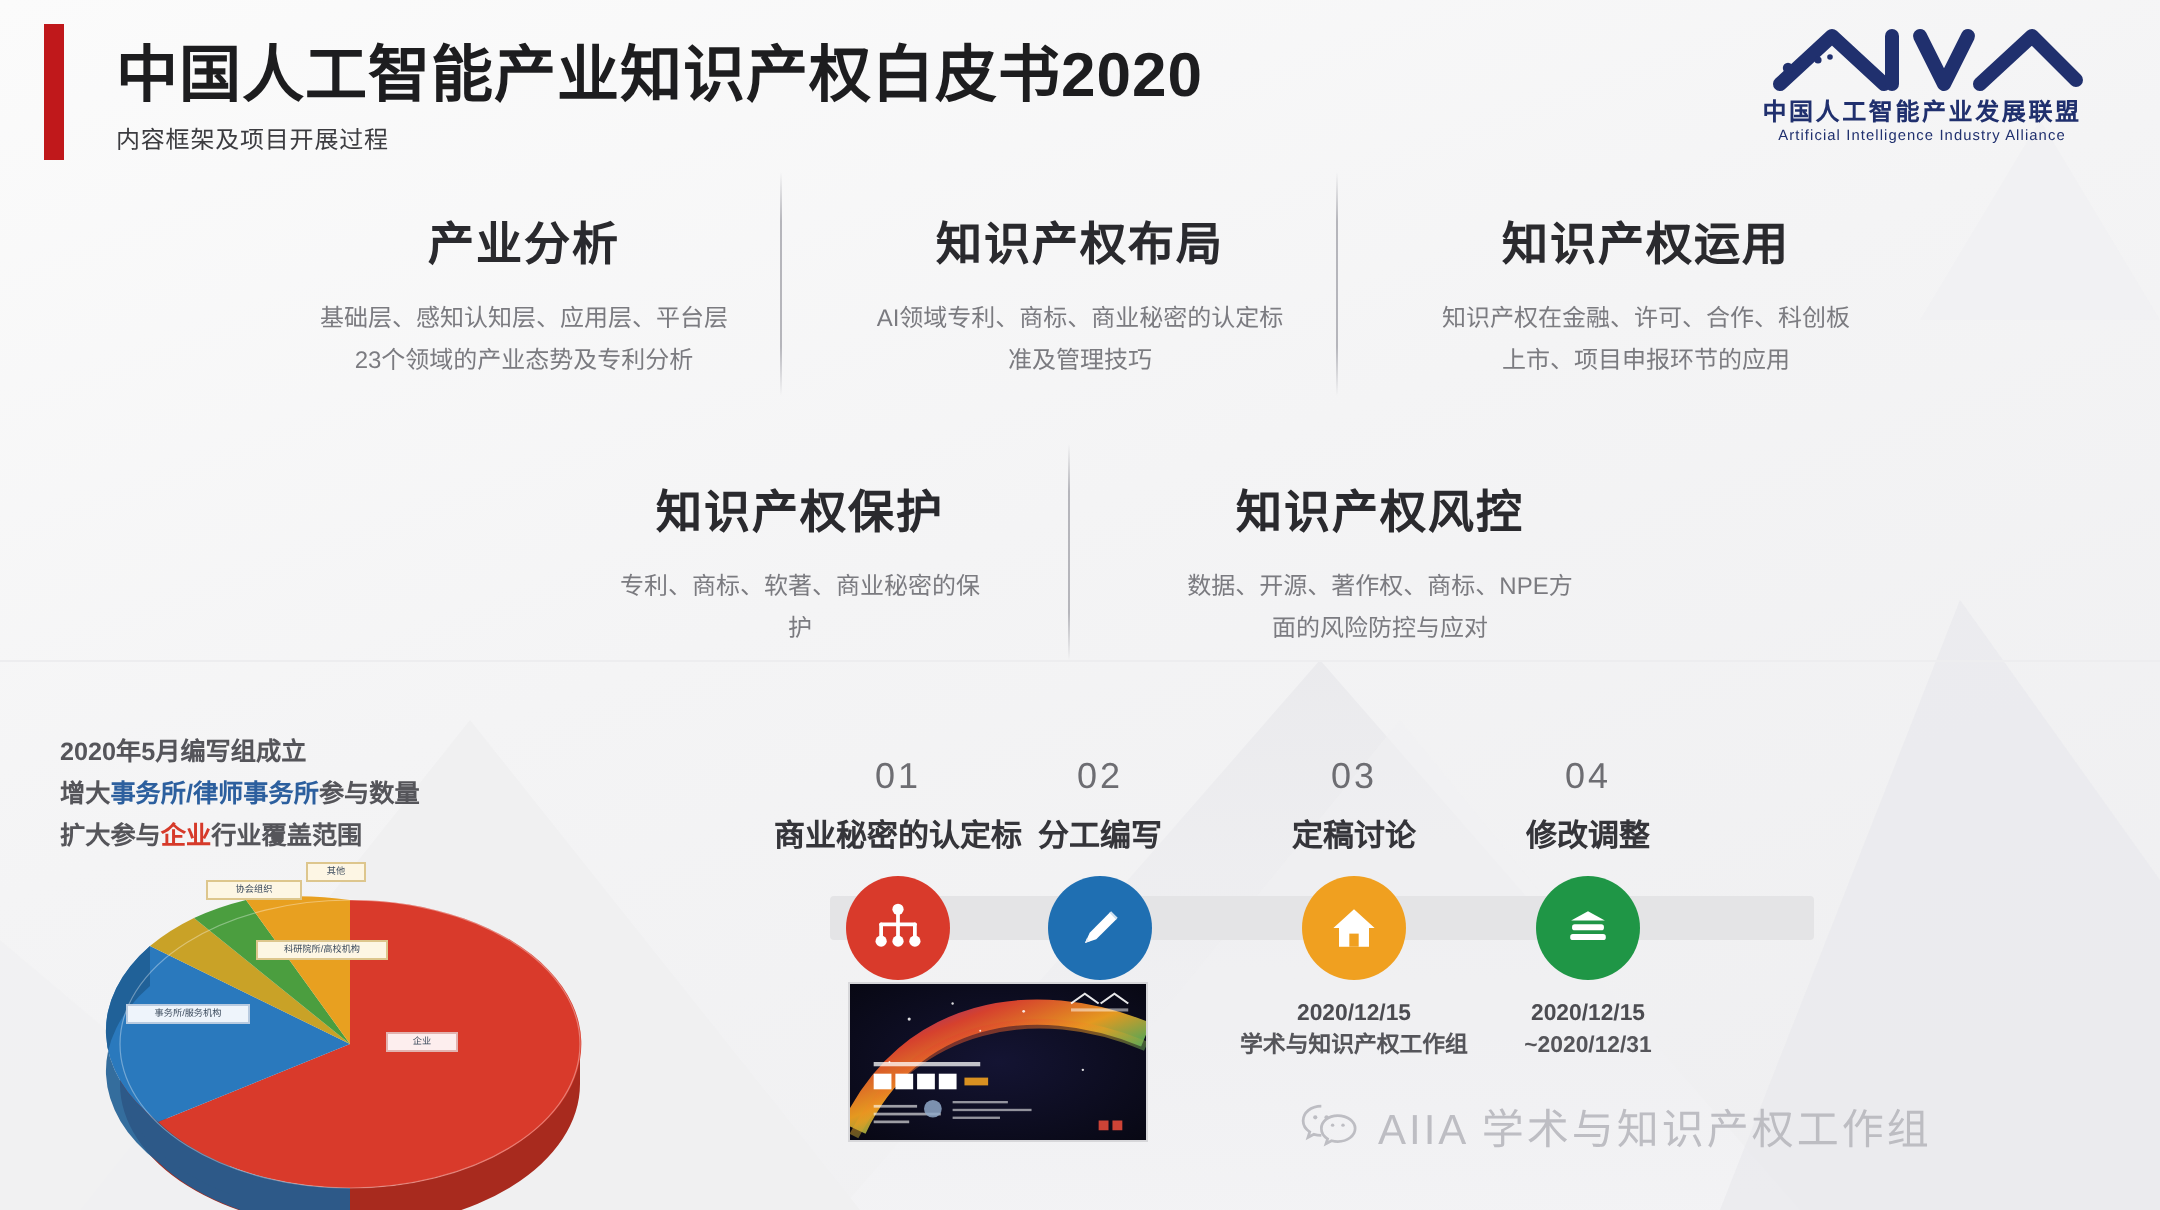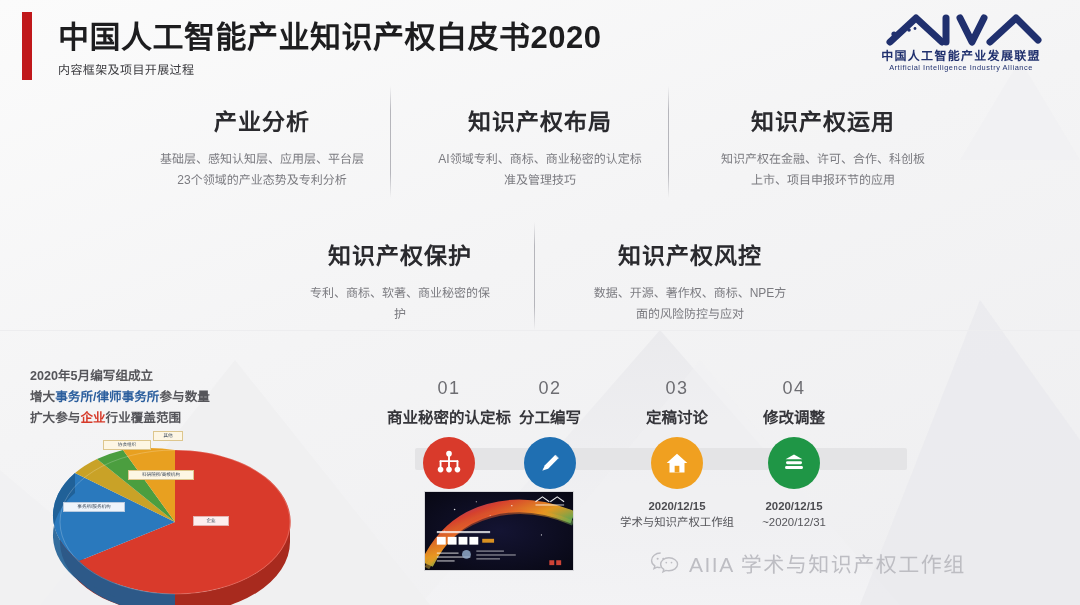--- a/index.html
+++ b/index.html
@@ -100,21 +100,21 @@
   .circle {
     width:52px; height:52px; border-radius:50%;
     margin:10px auto 0; position:relative;
     display:flex; align-items:center; justify-content:center;
   }
   .circle svg { width:30px; height:30px; }
   .s-date {
     margin-top:9px; font-size:11.4px; color:#4c4c51;
     line-height:16px; font-weight:bold; white-space:nowrap;
   }
-  .s-date .d-sub { font-weight:normal; color:#55555a; }
+  .s-date .d-sub { font-weight:bold; color:#55555a; }
 
   
   .photo {
     position:absolute; left:424px; top:491px;
     width:150px; height:80px;
     border:1px solid #d7d7da; background:#0a0a18;
     overflow:hidden;
   }
   .photo svg { width:100%; height:100%; display:block; }
 

